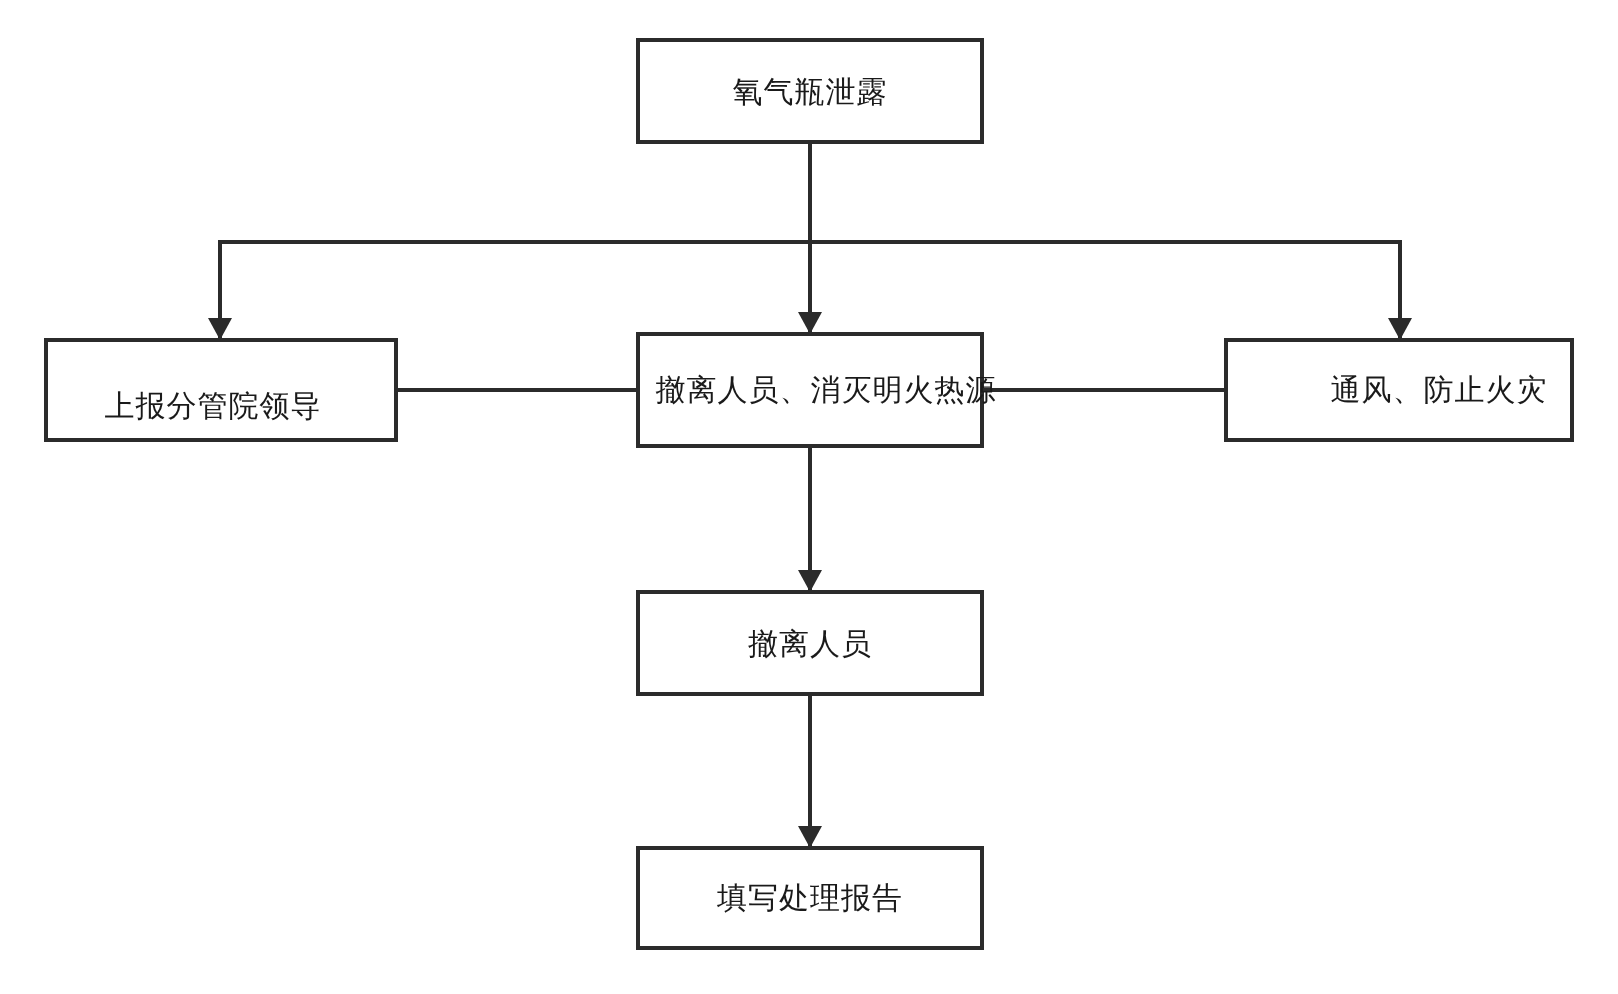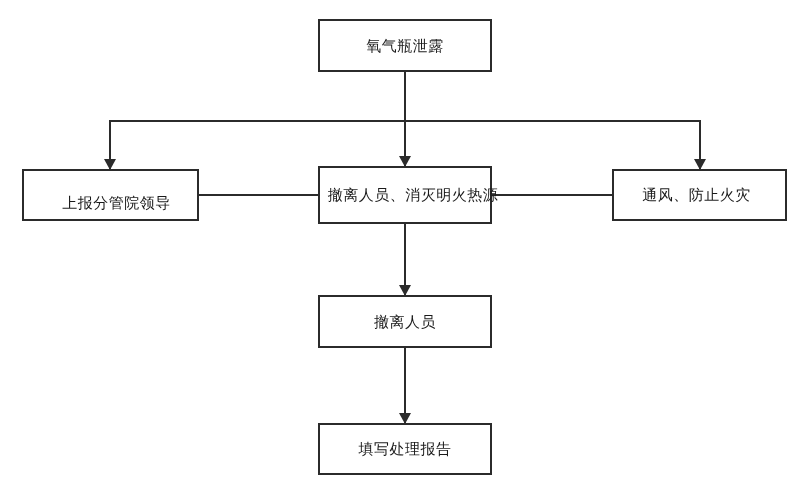--- a/index.html
+++ b/index.html
@@ -84,19 +84,19 @@
         <rect x="319" y="20" width="172" height="51" class="node-box"></rect>
         <rect x="23" y="170" width="175" height="50" class="node-box"></rect>
         <rect x="319" y="167" width="172" height="56" class="node-box"></rect>
         <rect x="613" y="170" width="173" height="50" class="node-box"></rect>
         <rect x="319" y="296" width="172" height="51" class="node-box"></rect>
         <rect x="319" y="424" width="172" height="50" class="node-box"></rect>
       </g>
   </svg>
   <div id="label-layer">
       <div class="node-label" style="left: 319px; top: 20px; width: 172px; height: 51px;">氧气瓶泄露</div>
-      <div class="node-label" style="left: 29px; top: 170px; width: 175px; height: 66px;">上报分管院领导</div>
+      <div class="node-label" style="left: 19px; top: 170px; width: 175px; height: 66px;">上报分管院领导</div>
       <div class="node-label" style="left: 319px; top: 167px; width: 188px; height: 56px;">撤离人员、消灭明火热源</div>
-      <div class="node-label" style="left: 610px; top: 170px; width: 173px; height: 50px;">通风、防止火灾</div>
+      <div class="node-label" style="left: 633px; top: 170px; width: 173px; height: 50px;">通风、防止火灾</div>
       <div class="node-label" style="left: 319px; top: 296px; width: 172px; height: 51px;">撤离人员</div>
       <div class="node-label" style="left: 319px; top: 424px; width: 172px; height: 50px;">填写处理报告</div>
     </div>
 </div>
 
 </body></html>

